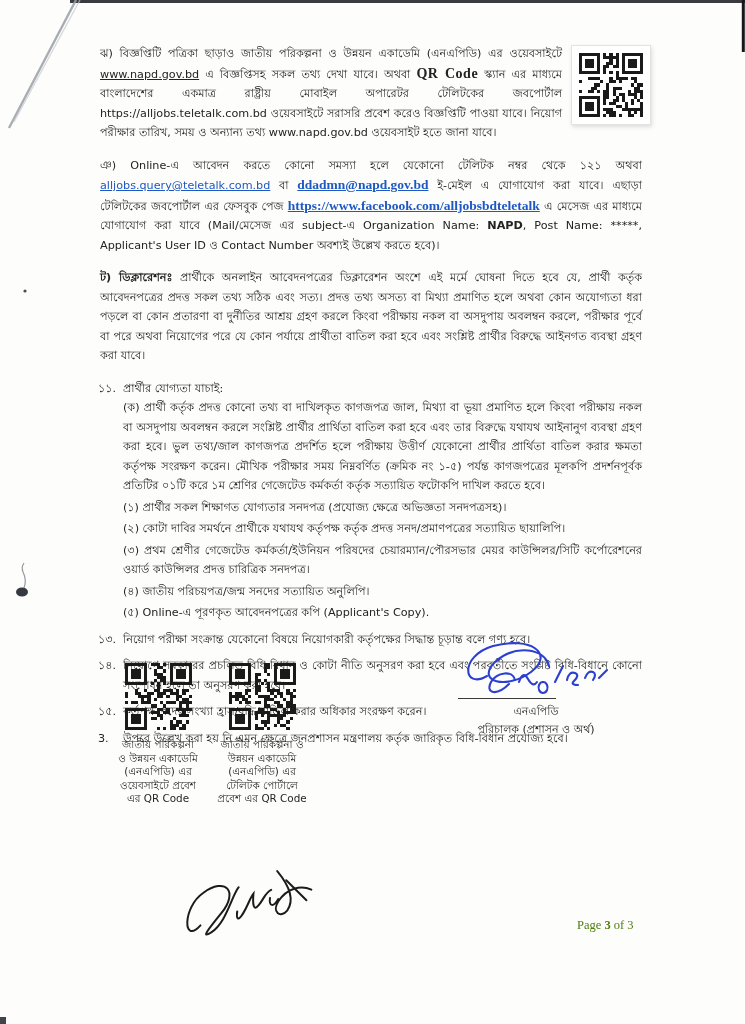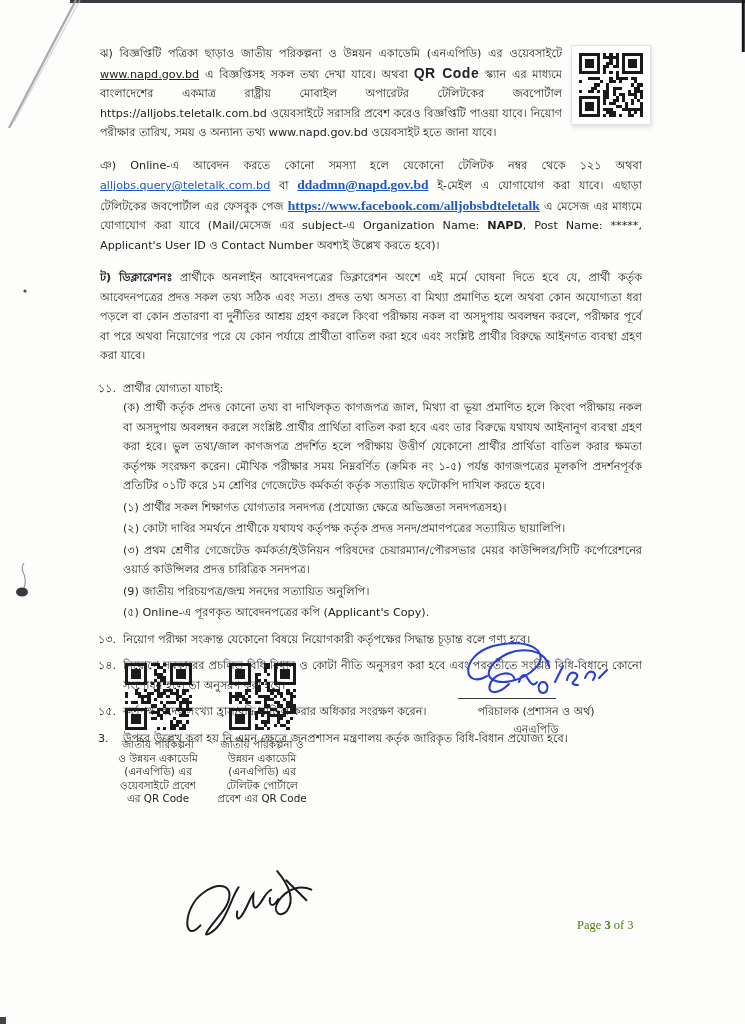--- a/index.html
+++ b/index.html
@@ -10,21 +10,21 @@
   }
   .artifacts{position:absolute;left:0;top:0;width:745px;height:1024px;pointer-events:none;}
   .content{
     position:absolute; left:100px; top:44px; width:542px;
     font-size:11.2px; line-height:19.5px; text-align:justify;
   }
   .para{margin:0 0 13px 0;}
   .p1{padding-right:80px;}
   .u{text-decoration:underline;}
   .b{font-weight:bold;}
-  .latin-big{font-family:Liberation Sans, sans-serif; font-size:14px; letter-spacing:.5px;}
+  .latin-big{font-family:Liberation Serif, serif; font-size:14px; letter-spacing:.5px;}
   .link-blue{color:#1d58c4; text-decoration:underline;}
   .link-blue-big{color:#1d58c4; text-decoration:underline; font-weight:bold;
     font-family:"Liberation Serif", serif; font-size:13.5px;}
   .li{position:relative; padding-left:23px; margin:0 0 7px 0;}
   .li .num{position:absolute; left:-2px; top:0;}
   .li .sub{margin:2px 0;}
   .qr-top{
     position:absolute; left:571px; top:45px; width:80px; height:80px;
     background:#ffffff; border:1px solid #e3e3e0; box-shadow:1px 2px 4px rgba(70,70,80,.18);
     padding:7px; box-sizing:border-box;
@@ -209,21 +209,21 @@
       <span class="b">ট) ডিক্লারেশনঃ</span><span> প্রার্থীকে অনলাইন আবেদনপত্রের ডিক্লারেশন অংশে এই মর্মে ঘোষনা দিতে হবে যে, প্রার্থী কর্তৃক আবেদনপত্রের প্রদত্ত সকল তথ্য সঠিক এবং সত্য। প্রদত্ত তথ্য অসত্য বা মিথ্যা প্রমাণিত হলে অথবা কোন অযোগ্যতা ধরা পড়লে বা কোন প্রতারণা বা দুর্নীতির আশ্রয় গ্রহণ করলে কিংবা পরীক্ষায় নকল বা অসদুপায় অবলম্বন করলে, পরীক্ষার পূর্বে বা পরে অথবা নিয়োগের পরে যে কোন পর্যায়ে প্রার্থীতা বাতিল করা হবে এবং সংশ্লিষ্ট প্রার্থীর বিরুদ্ধে আইনগত ব্যবস্থা গ্রহণ করা যাবে।</span>
     </p>
 
     <div class="li">
       <span class="num">১১.</span>
       <div>প্রার্থীর যোগ্যতা যাচাই:</div>
       <div>(ক) প্রার্থী কর্তৃক প্রদত্ত কোনো তথ্য বা দাখিলকৃত কাগজপত্র জাল, মিথ্যা বা ভূয়া প্রমাণিত হলে কিংবা পরীক্ষায় নকল বা অসদুপায় অবলম্বন করলে সংশ্লিষ্ট প্রার্থীর প্রার্থিতা বাতিল করা হবে এবং তার বিরুদ্ধে যথাযথ আইনানুগ ব্যবস্থা গ্রহণ করা হবে। ভুল তথ্য/জাল কাগজপত্র প্রদর্শিত হলে পরীক্ষায় উত্তীর্ণ যেকোনো প্রার্থীর প্রার্থিতা বাতিল করার ক্ষমতা কর্তৃপক্ষ সংরক্ষণ করেন। মৌখিক পরীক্ষার সময় নিম্নবর্ণিত (ক্রমিক নং ১-৫) পর্যন্ত কাগজপত্রের মূলকপি প্রদর্শনপূর্বক প্রতিটির ০১টি করে ১ম শ্রেণির গেজেটেড কর্মকর্তা কর্তৃক সত্যায়িত ফটোকপি দাখিল করতে হবে।</div>
       <div class="sub">(১) প্রার্থীর সকল শিক্ষাগত যোগ্যতার সনদপত্র (প্রযোজ্য ক্ষেত্রে অভিজ্ঞতা সনদপত্রসহ)।</div>
       <div class="sub">(২) কোটা দাবির সমর্থনে প্রার্থীকে যথাযথ কর্তৃপক্ষ কর্তৃক প্রদত্ত সনদ/প্রমাণপত্রের সত্যায়িত ছায়ালিপি।</div>
       <div class="sub">(৩) প্রথম শ্রেণীর গেজেটেড কর্মকর্তা/ইউনিয়ন পরিষদের চেয়ারম্যান/পৌরসভার মেয়র কাউন্সিলর/সিটি কর্পোরেশনের ওয়ার্ড কাউন্সিলর প্রদত্ত চারিত্রিক সনদপত্র।</div>
-      <div class="sub">(9) জাতীয় পরিচয়পত্র/জন্ম সনদের সত্যায়িত অনুলিপি।</div>
+      <div class="sub">(৪) জাতীয় পরিচয়পত্র/জন্ম সনদের সত্যায়িত অনুলিপি।</div>
       <div class="sub">(৫) Online-এ পূরণকৃত আবেদনপত্রের কপি (Applicant's Copy).</div>
     </div>
 
     <div class="li">
       <span class="num">১৩.</span>
       <div>নিয়োগ পরীক্ষা সংক্রান্ত যেকোনো বিষয়ে নিয়োগকারী কর্তৃপক্ষের সিদ্ধান্ত চূড়ান্ত বলে গণ্য হবে।</div>
     </div>
     <div class="li">
       <span class="num">১৪.</span>
       <div>নিয়োগে সরকারের প্রচলিত বিধি-বিধান ও কোটা নীতি অনুসরণ করা হবে এবং পরবর্তীতে সংশ্লিষ্ট বিধি-বিধানে কোনো সংশোধন হলে তা অনুসরণ করা হবে।</div>
@@ -540,22 +540,22 @@
         <path d="M52 48 C 40 60, 28 58, 34 46 C 40 36, 56 34, 58 44"></path>
         <path d="M62 46 q4 -12 9 -3 t9 3"></path>
         <path d="M86 46 a4.5 5.5 0 1 0 .1 0"></path>
         <path d="M98 46 l8 -16"></path>
         <path d="M110 44 q2 -9 8 -7 q5 2 -1 8 q-4 4 4 4"></path>
         <path d="M128 42 q3 -8 8 -6 q4 2 0 8"></path>
         <path d="M142 42 l8 -8"></path>
       </g>
     </svg>
     <div class="sign-rule"></div>
+    <div>এনএপিডি</div>
     <div>পরিচালক (প্রশাসন ও অর্থ)</div>
-    <div>এনএপিডি</div>
   </div>
 
   <svg class="scribble-black" viewBox="0 0 150 86">
     <g stroke="#1c1c1c" stroke-width="2" fill="none" stroke-linecap="round">
       <path d="M22 64 C 2 82, 6 44, 28 32 C 52 18, 64 34, 44 54 C 30 68, 20 78, 32 72 C 48 64, 56 38, 64 30"></path>
       <path d="M60 54 C 58 62, 60 64, 66 56 C 72 48, 74 42, 78 38 C 76 48, 76 56, 82 50 C 88 44, 90 38, 96 36"></path>
       <path d="M94 44 C 92 52, 96 54, 102 46"></path>
       <path d="M104 18 C 112 30, 120 46, 110 58 C 102 66, 94 58, 102 48 C 112 36, 126 34, 136 40"></path>
       <path d="M112 28 l18 22"></path>
     </g>

